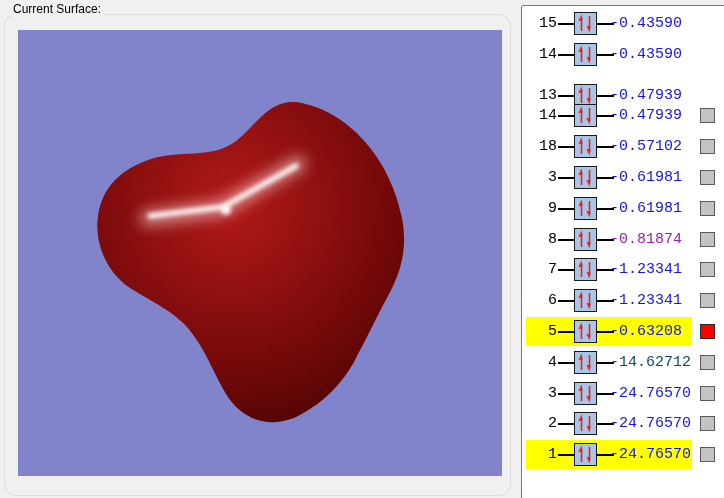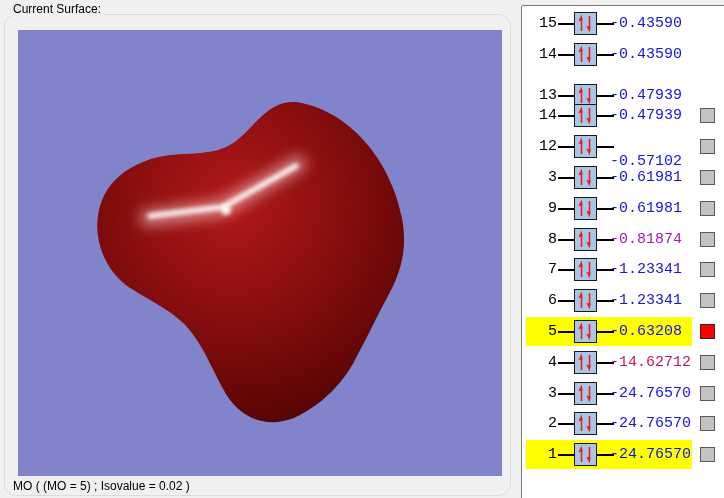--- a/index.html
+++ b/index.html
@@ -115,21 +115,20 @@
                C 234,104 246,70 278,72 Z" fill="url(#blobGrad)"></path>
 
       <g clip-path="url(#blobClip)">
         <path d="M 130,188 L 204,178 L 280,134" fill="none" stroke="#ffd9d9" stroke-width="17" stroke-linecap="round" stroke-linejoin="round" opacity="0.55" filter="url(#softBlur)"></path>
         <path d="M 132,186 L 205,177 L 278,136" fill="none" stroke="#ffffff" stroke-width="5.5" stroke-linecap="round" stroke-linejoin="round" opacity="0.9" filter="url(#coreBlur)"></path>
         <circle cx="208" cy="180" r="5" fill="#ffffff" opacity="0.95" filter="url(#coreBlur)"></circle>
       </g>
     </svg>
   </div>
 
-  <div class="status-line">MO ( (MO = 5) ; Isovalue = 0.02 )</div>
 </div>
 
 <div class="mo-panel">
     <div class="mo-row" style="top: 2px;">
 
     <span class="mo-num">15</span>
     <span class="lvl-line l1"></span>
     <button class="spin-box">
       <svg width="21" height="21" viewBox="0 0 21 21">
         <g fill="#e42222" stroke="#e42222">
@@ -193,34 +192,34 @@
           <polygon points="14.5,19.5 11.4,12.8 15.6,13.8" stroke="none"></polygon>
         </g>
       </svg>
     </button>
     <span class="lvl-line l2"></span>
     <span class="mo-energy" style="color: rgb(20, 20, 230);">-0.47939</span>
     <span class="mo-check"></span>
   </div>
     <div class="mo-row" style="top: 125.2px;">
 
-    <span class="mo-num">12</span>
-    <span class="lvl-line l1"></span>
-    <button class="spin-box">
-      <svg width="21" height="21" viewBox="0 0 21 21">
-        <g fill="#e42222" stroke="#e42222">
-          <line x1="6.5" y1="5" x2="6.5" y2="18" stroke-width="1.6"></line>
-          <polygon points="6.5,1.5 3.4,8.2 7.6,7.2" stroke="none"></polygon>
-          <line x1="14.5" y1="3" x2="14.5" y2="16" stroke-width="1.6"></line>
-          <polygon points="14.5,19.5 11.4,12.8 15.6,13.8" stroke="none"></polygon>
-        </g>
-      </svg>
-    </button>
-    <span class="lvl-line l2"></span>
-    <span class="mo-energy" style="color: rgb(20, 20, 230); margin-top: 15px;">-0.57102</span>
+    <span class="mo-num">18</span>
+    <span class="lvl-line l1"></span>
+    <button class="spin-box">
+      <svg width="21" height="21" viewBox="0 0 21 21">
+        <g fill="#e42222" stroke="#e42222">
+          <line x1="6.5" y1="5" x2="6.5" y2="18" stroke-width="1.6"></line>
+          <polygon points="6.5,1.5 3.4,8.2 7.6,7.2" stroke="none"></polygon>
+          <line x1="14.5" y1="3" x2="14.5" y2="16" stroke-width="1.6"></line>
+          <polygon points="14.5,19.5 11.4,12.8 15.6,13.8" stroke="none"></polygon>
+        </g>
+      </svg>
+    </button>
+    <span class="lvl-line l2"></span>
+    <span class="mo-energy" style="color: rgb(20, 20, 230);">-0.57102</span>
     <span class="mo-check"></span>
   </div>
     <div class="mo-row" style="top: 156px;">
 
     <span class="mo-num">3</span>
     <span class="lvl-line l1"></span>
     <button class="spin-box">
       <svg width="21" height="21" viewBox="0 0 21 21">
         <g fill="#e42222" stroke="#e42222">
           <line x1="6.5" y1="5" x2="6.5" y2="18" stroke-width="1.6"></line>
@@ -332,21 +331,21 @@
       <svg width="21" height="21" viewBox="0 0 21 21">
         <g fill="#e42222" stroke="#e42222">
           <line x1="6.5" y1="5" x2="6.5" y2="18" stroke-width="1.6"></line>
           <polygon points="6.5,1.5 3.4,8.2 7.6,7.2" stroke="none"></polygon>
           <line x1="14.5" y1="3" x2="14.5" y2="16" stroke-width="1.6"></line>
           <polygon points="14.5,19.5 11.4,12.8 15.6,13.8" stroke="none"></polygon>
         </g>
       </svg>
     </button>
     <span class="lvl-line l2"></span>
-    <span class="mo-energy" style="color: #be185d;">-14.62712</span>
+    <span class="mo-energy" style="color: #0c4a6e;">-14.62712</span>
     <span class="mo-check"></span>
   </div>
     <div class="mo-row" style="top: 371.6px;">
 
     <span class="mo-num">3</span>
     <span class="lvl-line l1"></span>
     <button class="spin-box">
       <svg width="21" height="21" viewBox="0 0 21 21">
         <g fill="#e42222" stroke="#e42222">
           <line x1="6.5" y1="5" x2="6.5" y2="18" stroke-width="1.6"></line>

